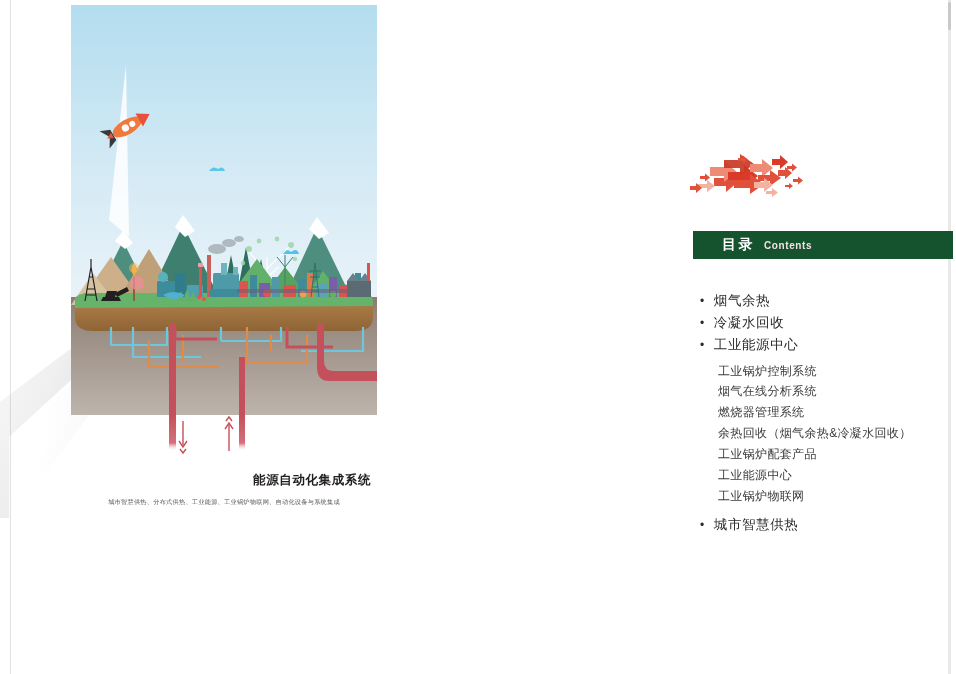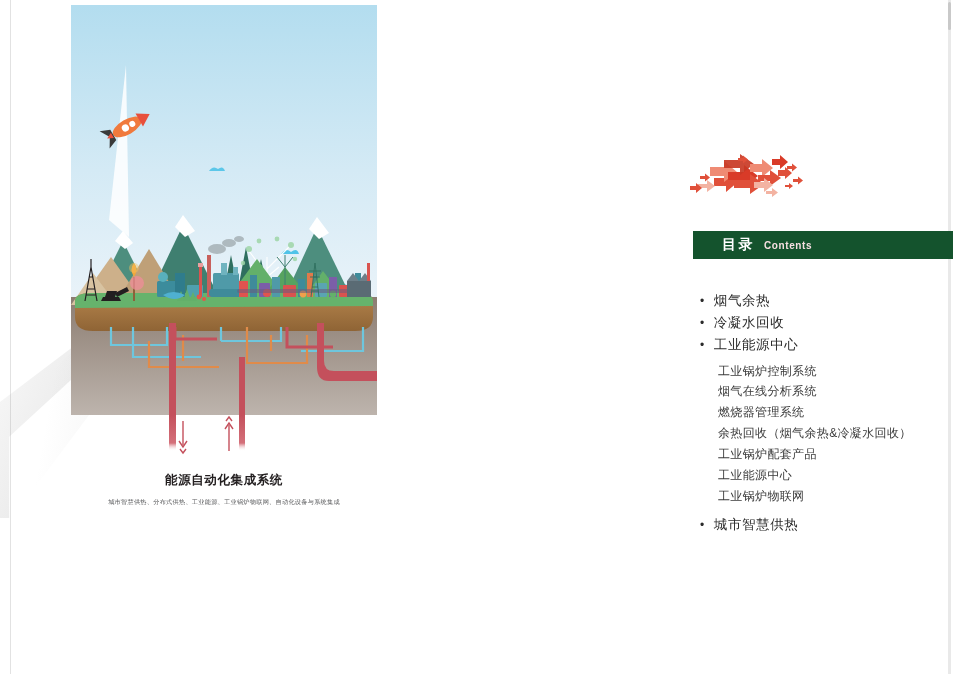--- a/index.html
+++ b/index.html
@@ -40,22 +40,22 @@
     position: absolute; right: 5px; top: 2px; width: 3px; height: 28px;
     background: #c9c9c9; border-radius: 2px;
   }
 
   
   .cover-wrap { position: absolute; left: 71px; top: 5px; width: 306px; height: 410px; }
   .cover-img { position: absolute; inset: 0; overflow: visible; }
   .cover-img svg { display: block; }
 
   .cover-title {
-    position: absolute; left: 71px; top: 472px; width: 306px;
-    text-align: center; font-size: 12.5px; font-weight: bold;
+    position: absolute; left: 65px; top: 472px; width: 306px;
+    text-align: right; font-size: 12.5px; font-weight: bold;
     color: #231f20; letter-spacing: 0.6px;
   }
   .cover-sub {
     position: absolute; left: 61px; top: 498px; width: 326px;
     text-align: center; font-size: 6.2px; color: #58595b; letter-spacing: 0.25px;
   }
 
   
   .arrows-logo { position: absolute; left: 688px; top: 148px; width: 125px; height: 56px; }
 

